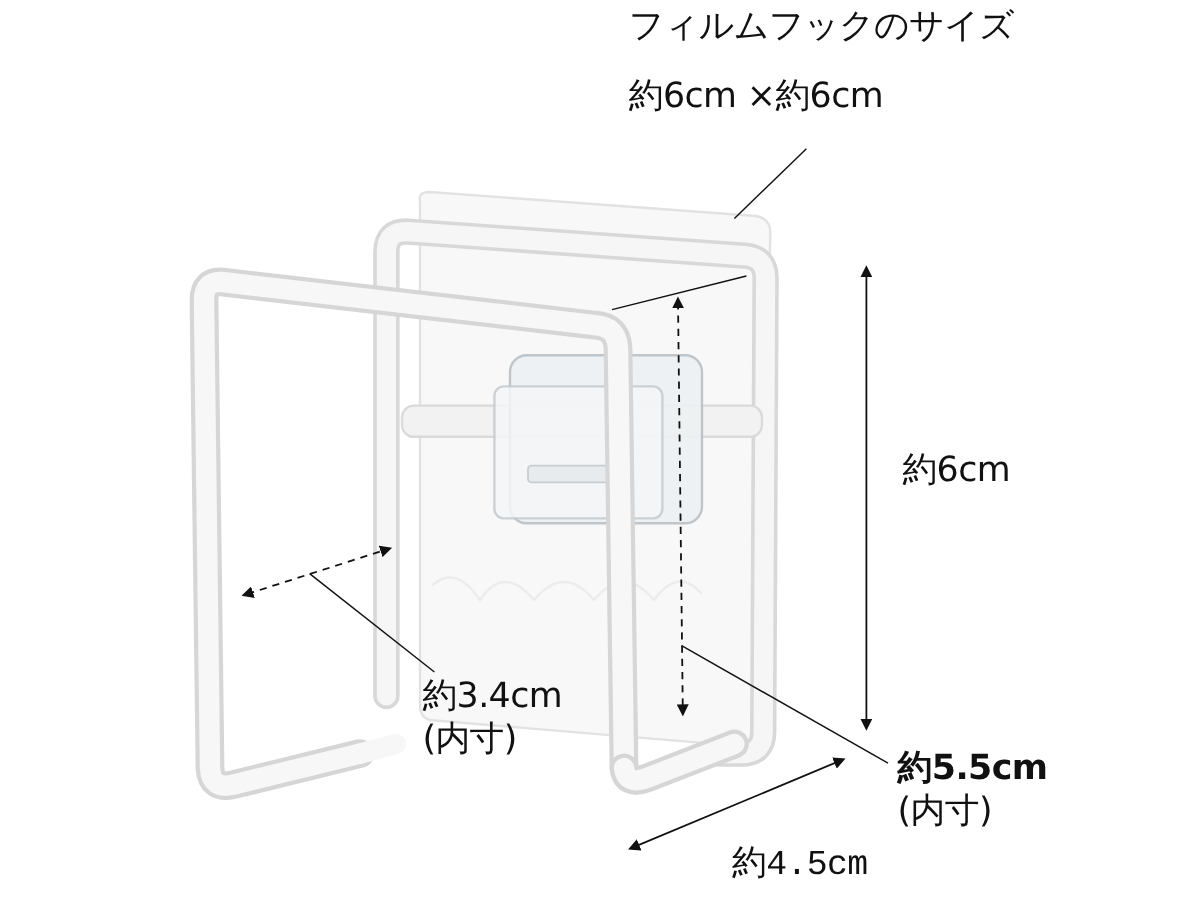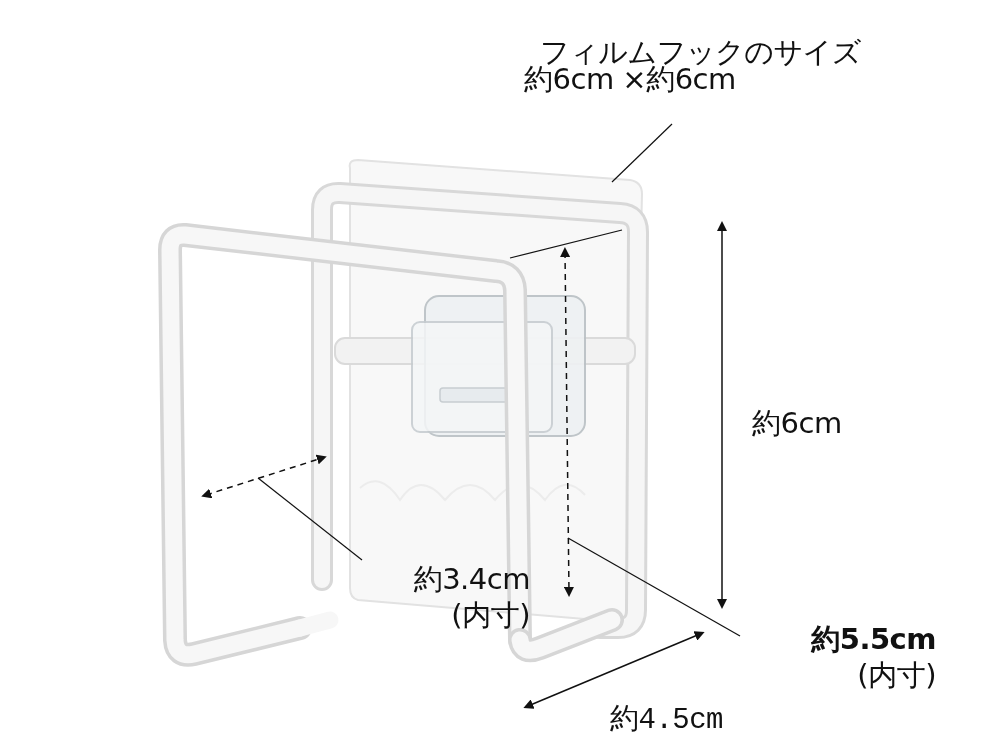--- a/index.html
+++ b/index.html
@@ -17,21 +17,21 @@
     }
     .label {
       position: absolute;
       font-family: "DejaVu Sans", sans-serif;
       font-size: 29px;
       line-height: 34px;
       color: #111111;
       letter-spacing: -0.5px;
       white-space: nowrap;
     }
-    .label.center { text-align: right; margin-left: 48px; }
+    .label.center { text-align: left; }
     svg.diagram {
       position: absolute;
       left: 0;
       top: 0;
       width: 1000px;
       height: 750px;
     }
   </style>
 </head>
 <body>
@@ -81,24 +81,24 @@
 
   <line x1="722" y1="226" x2="722" y2="604" stroke="#111111" stroke-width="1.5" marker-start="url(#arrowhead)" marker-end="url(#arrowhead)"></line>
 
   <line x1="206" y1="495" x2="322" y2="458" stroke="#111111" stroke-width="1.5" stroke-dasharray="6,5" marker-start="url(#arrowhead)" marker-end="url(#arrowhead)"></line>
 
   <line x1="258" y1="478" x2="362" y2="560" stroke="#111111" stroke-width="1.2"></line>
 
   <line x1="528" y1="706" x2="700" y2="634" stroke="#111111" stroke-width="1.5" marker-start="url(#arrowhead)" marker-end="url(#arrowhead)"></line>
 </svg>
 
-<div class="label" style="left:524px; top:35px;margin-left:16px;">フィルムフックのサイズ</div>
+<div class="label" style="left:524px; top:4px;">フィルムフックのサイズ</div>
 <div class="label" style="left:524px; top:62px;">約6cm ×約6cm</div>
 
-<div class="label" style="left:752px; top:374px;margin-top:32px;">約6cm</div>
+<div class="label" style="left:752px; top:374px;">約6cm</div>
 
 <div class="label center" style="left:352px; top:562px; width:130px;">約3.4cm</div>
 <div class="label center" style="left:352px; top:598px; width:130px;">(内寸)</div>
 
 <div class="label center" style="left:748px; top:622px; width:140px;font-weight:bold;">約5.5cm</div>
 <div class="label center" style="left:748px; top:658px; width:140px;">(内寸)</div>
 
 <div class="label" style="left:610px; top:704px;font-family:Liberation Mono, monospace;">約4.5cm</div>
 
 </body></html>

